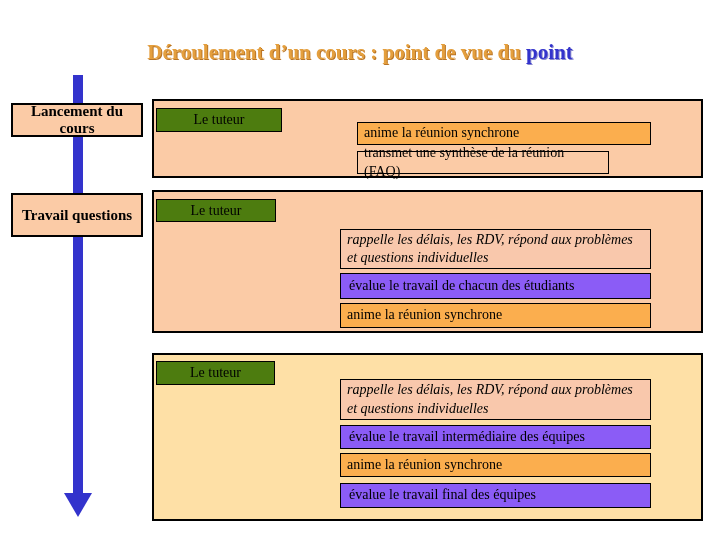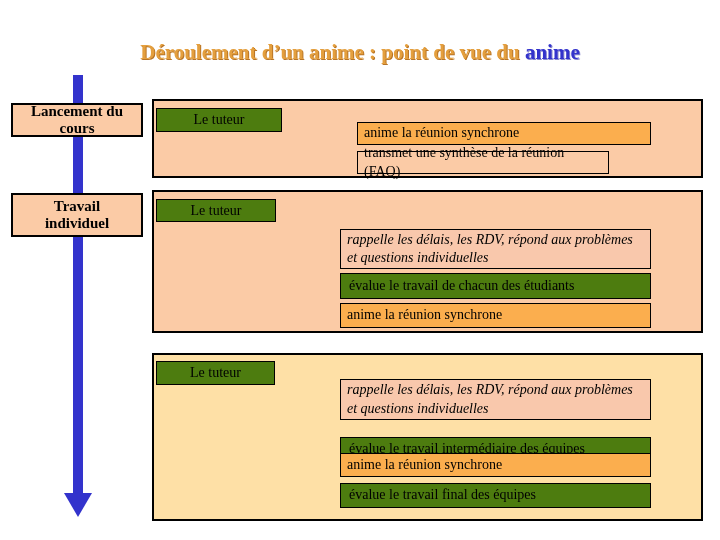--- a/index.html
+++ b/index.html
@@ -66,48 +66,48 @@
     display:flex;align-items:center;
     font-size:14px;
     line-height:1.3;
     padding:1px 6px;
     margin-left:44px;
   }
   .bg-peach{background:#fbcba6;}
   .bg-cream{background:#fee0a6;}
   .bg-orange{background:#fbae4e;}
   .bg-salmon{background:#f9c8ac;font-style:italic;}
-  .bg-blue{background:#4d7c0f;padding-left:8px;}
+  .bg-blue{background:#8b5cf6;padding-left:8px;}
 </style>
 </head>
 <body>
 
 <div class="stage">
 
-  <h1 class="title"><span>Déroulement d’un anime : point de vue du</span> <span class="hl">anime</span></h1>
+  <h1 class="title"><span>Déroulement d’un cours : point de vue du</span> <span class="hl">point</span></h1>
 
   <div class="arrow-line"></div>
   <div class="arrow-head"></div>
 
   <div class="phase-label bg-peach" style="left:11px;top:103px;width:132px;height:34px;">
     <span>Lancement du cours</span>
   </div>
   <div class="panel bg-peach" style="left:152px;top:99px;width:551px;height:79px;"></div>
   <div class="actor-box" style="left:156px;top:108px;width:126px;height:24px;">
     <span>Le tuteur</span>
   </div>
   <div class="action-box bg-orange" style="left:313px;top:122px;width:294px;height:23px;">
     <span>anime la réunion synchrone</span>
   </div>
   <div class="action-box bg-peach" style="left:313px;top:151px;width:252px;height:23px;">
     <span>transmet une synthèse de la réunion (FAQ)</span>
   </div>
 
   <div class="phase-label bg-peach" style="left:11px;top:193px;width:132px;height:44px;">
-    <span>Travail individuel</span>
+    <span>Travail questions</span>
   </div>
   <div class="panel bg-peach" style="left:152px;top:190px;width:551px;height:143px;"></div>
   <div class="actor-box" style="left:156px;top:199px;width:120px;height:23px;">
     <span>Le tuteur</span>
   </div>
   <div class="action-box bg-salmon" style="left:296px;top:229px;width:311px;height:40px;">
     <span>rappelle les délais, les RDV, répond aux problèmes et questions individuelles</span>
   </div>
   <div class="action-box bg-blue" style="left:296px;top:273px;width:311px;height:26px;">
     <span>évalue le travail de chacun des étudiants</span>
@@ -116,21 +116,21 @@
     <span>anime la réunion synchrone</span>
   </div>
 
   <div class="panel bg-cream" style="left:152px;top:353px;width:551px;height:168px;"></div>
   <div class="actor-box" style="left:156px;top:361px;width:119px;height:24px;">
     <span>Le tuteur</span>
   </div>
   <div class="action-box bg-salmon" style="left:296px;top:379px;width:311px;height:41px;">
     <span>rappelle les délais, les RDV, répond aux problèmes et questions individuelles</span>
   </div>
-  <div class="action-box bg-blue" style="left:296px;top:437px;width:311px;height:24px;">
+  <div class="action-box bg-blue" style="left:296px;top:425px;width:311px;height:24px;">
     <span>évalue le travail intermédiaire des équipes</span>
   </div>
   <div class="action-box bg-orange" style="left:296px;top:453px;width:311px;height:24px;">
     <span>anime la réunion synchrone</span>
   </div>
   <div class="action-box bg-blue" style="left:296px;top:483px;width:311px;height:25px;">
     <span>évalue le travail final des équipes</span>
   </div>
 
 </div>

